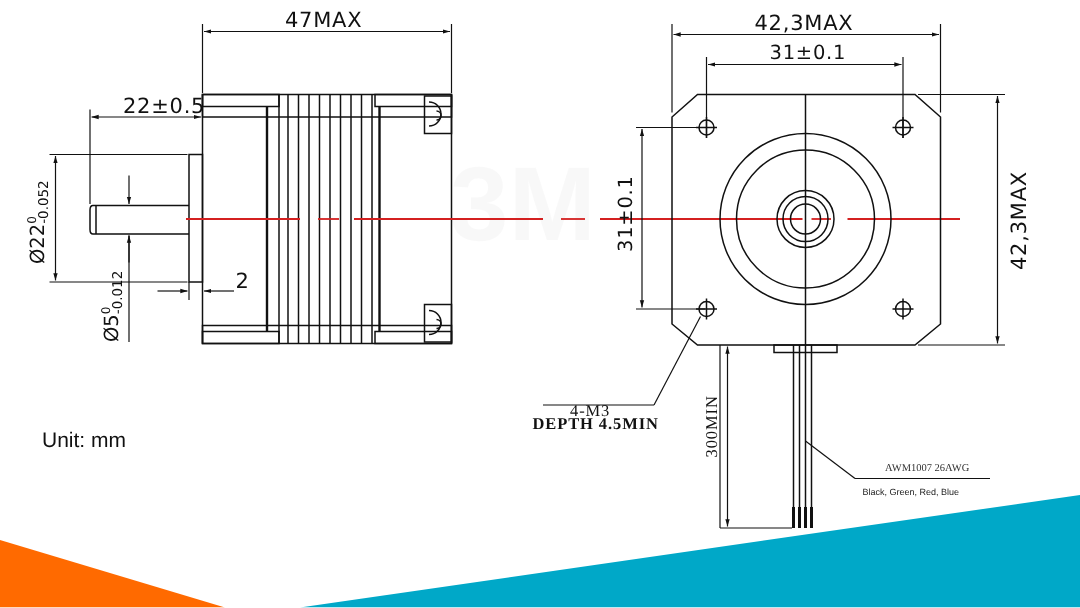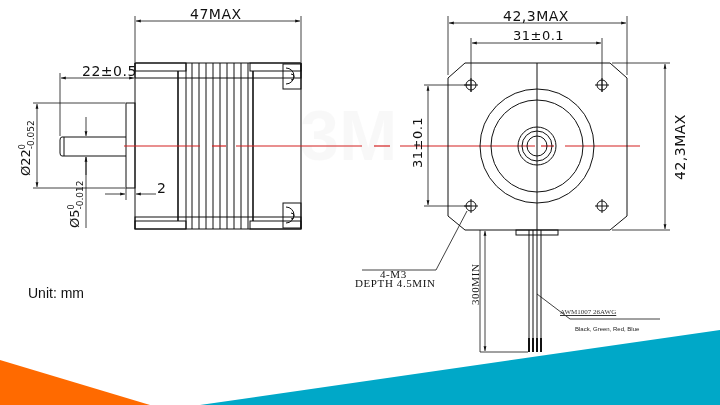--- a/index.html
+++ b/index.html
@@ -192,18 +192,18 @@
 </div>
 
 <div class="lbl sans" style="left:157px;top:180px;">2</div>
 
 <div class="lbl sans" style="left:503px;top:8px;">42,3MAX</div>
 <div class="lbl sans" style="left:513px;top:28px;font-size:13px;">31±0.1</div>
 <div class="lbl sans vert" style="left:672px;top:180px;">42,3MAX</div>
 <div class="lbl sans vert" style="left:410px;top:168px;font-size:13px;">31±0.1</div>
 
 <div class="lbl serif" style="left:380px;top:256px;margin-top:12px;">4-M3</div>
-<div class="lbl serif" style="left:355px;top:277px;">DEPTH 4.5MIN</div>
+<div class="lbl serif" style="left:355px;top:277px;font-weight:bold;">DEPTH 4.5MIN</div>
 <div class="lbl serif vert" style="left:469px;top:305px;">300MIN</div>
-<div class="lbl tiny-serif" style="left:560px;top:308px;text-decoration:underline;">AWM1007 26AWG</div>
+<div class="lbl tiny-serif" style="left:590px;top:308px;">AWM1007 26AWG</div>
 <div class="lbl small" style="left:575px;top:326px;">Black, Green, Red, Blue</div>
 
 <div class="lbl unit" style="left:28px;top:285px;">Unit: mm</div>
 
 </body></html>

